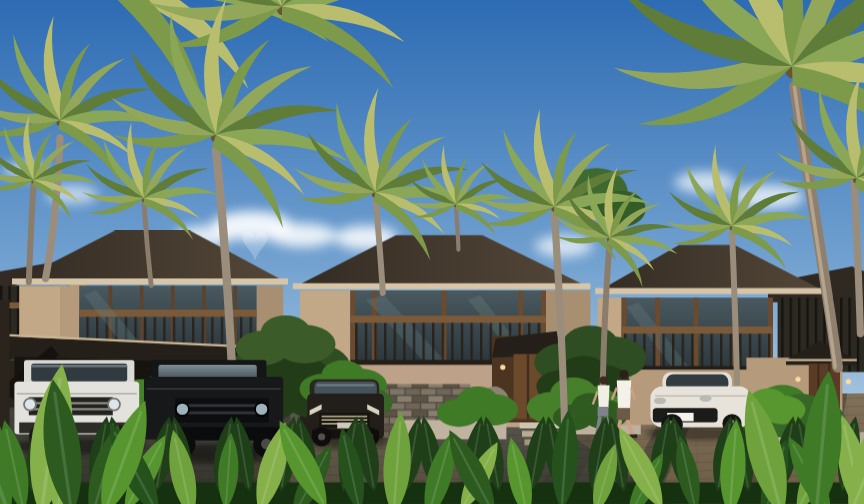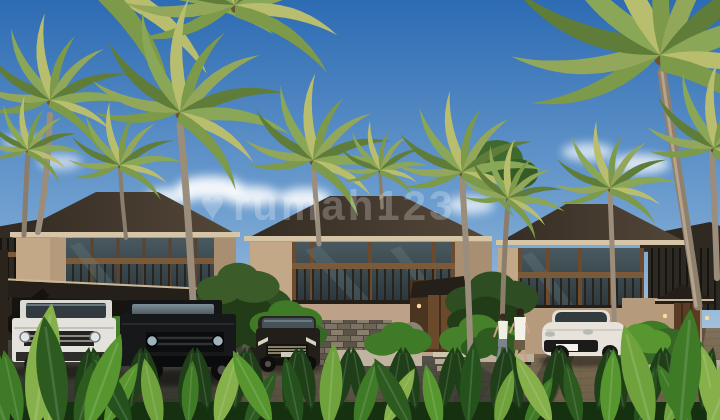--- a/index.html
+++ b/index.html
@@ -457,15 +457,14 @@
         <use href="#leaf" transform="translate(60,430) rotate(-8) scale(1.8)" fill="#2c5a1f"></use>
         <use href="#leaf" transform="translate(86,430) rotate(20) scale(1.6)" fill="#57962e"></use>
         <use href="#leaf" transform="translate(652,430) rotate(-15) scale(1.7)" fill="var(--leaf_bright)"></use>
         <use href="#leaf" transform="translate(680,430) rotate(5) scale(1.9)" fill="var(--leaf_mid)"></use>
         <use href="#leaf" transform="translate(708,430) rotate(22) scale(1.7)" fill="#86b04a"></use>
       </g>
 </svg>
 
 <div class="watermark">
   <span class="heart">♥</span>
-  <span class="wtext">rumah123</span>
 </div>
 </div>
 
 </body></html>

